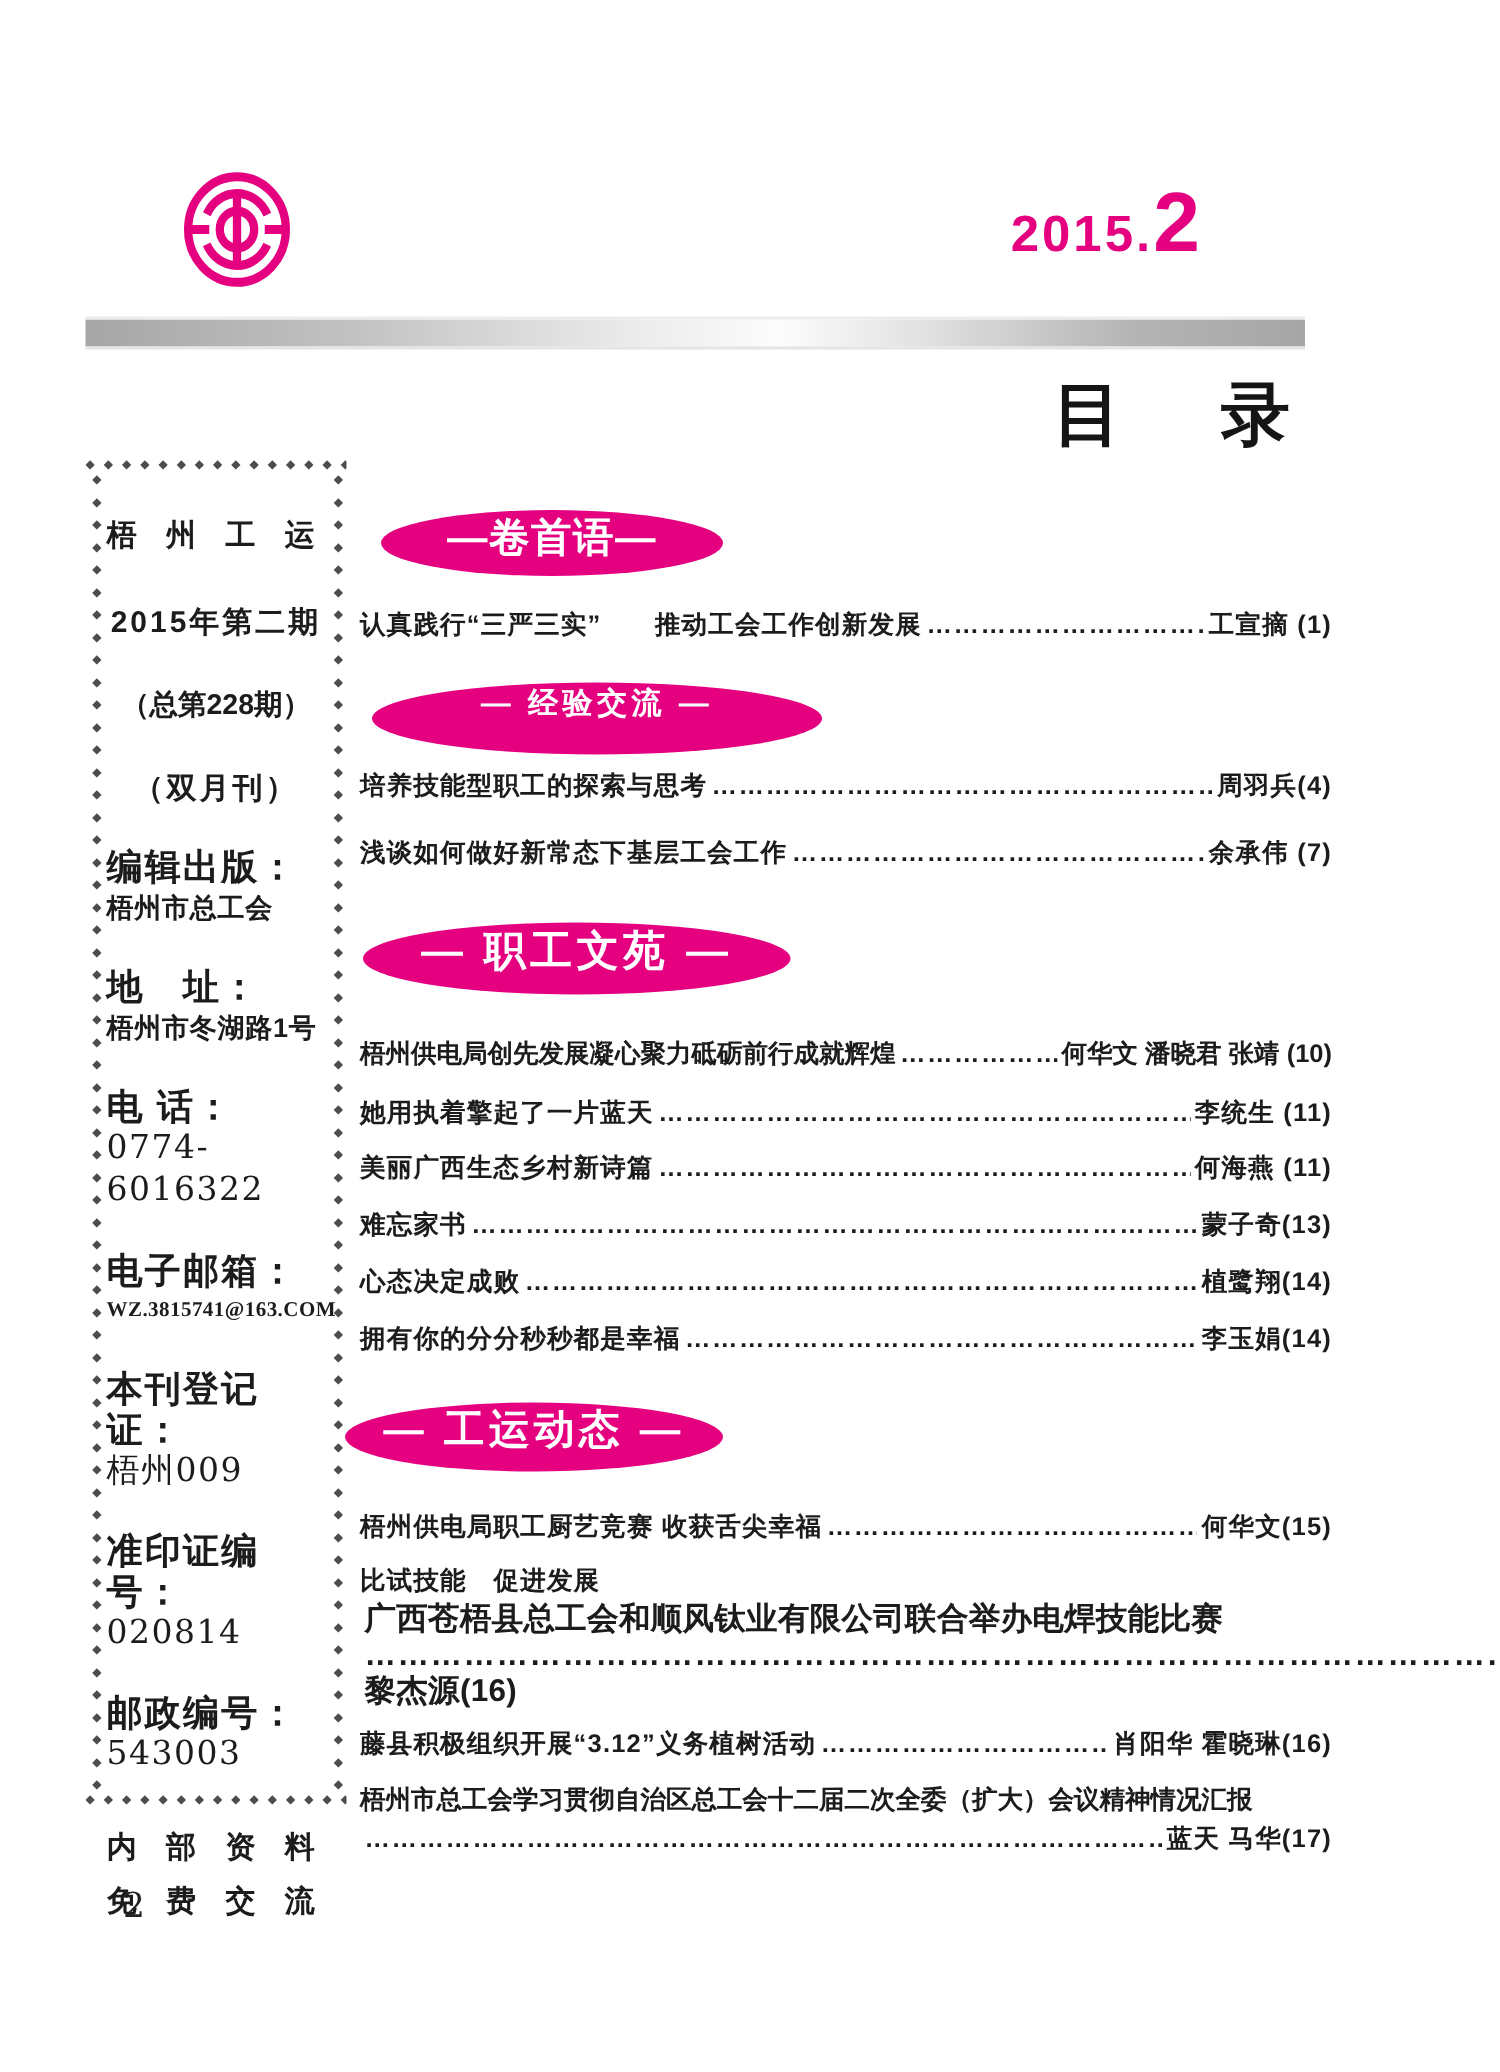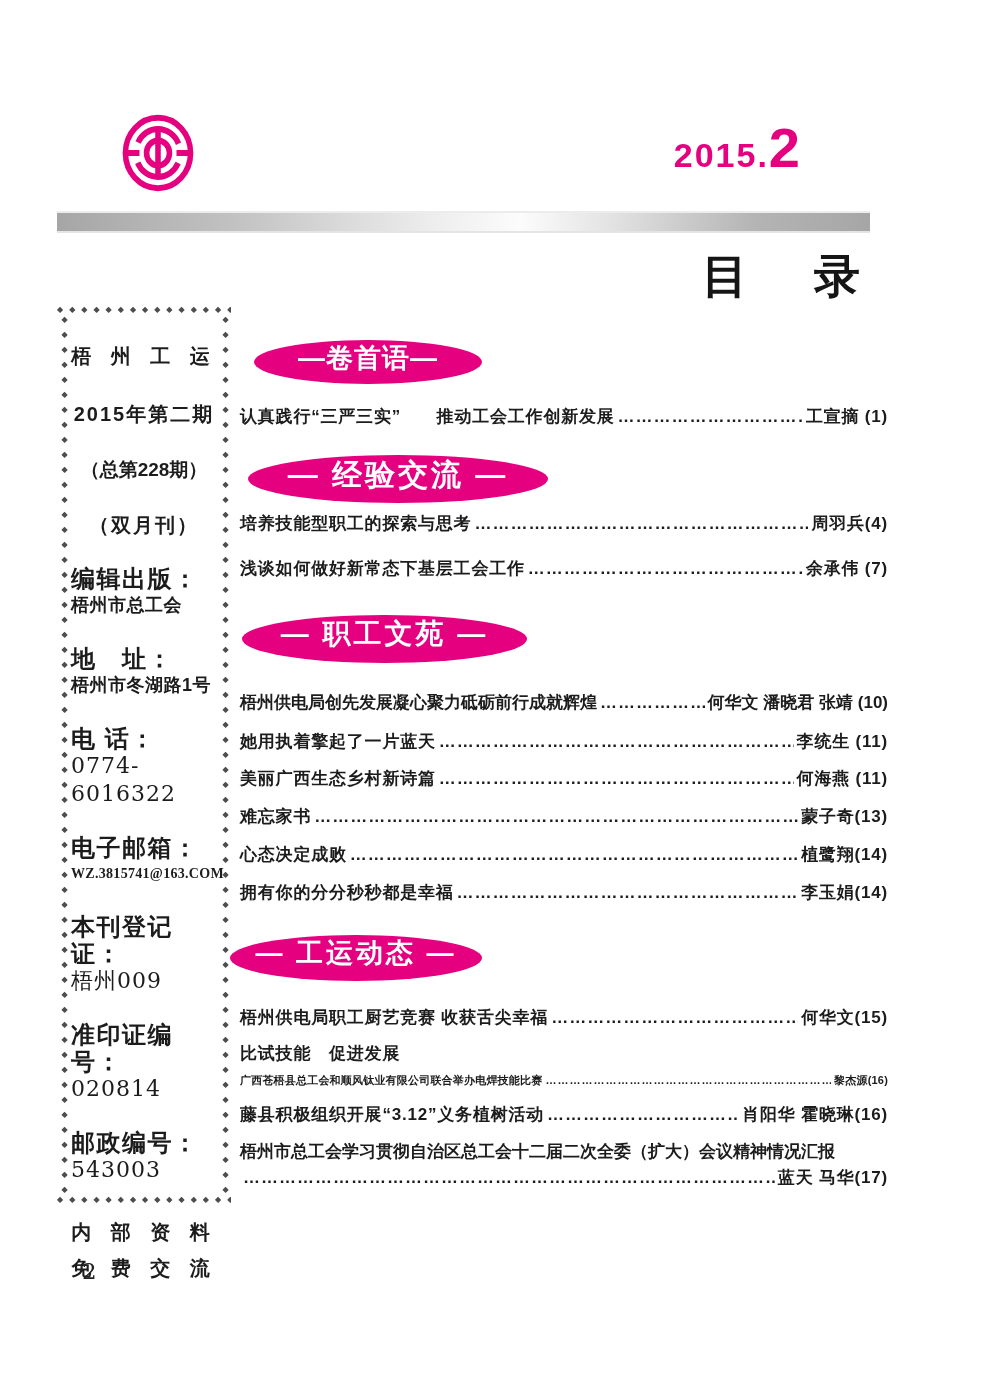--- a/index.html
+++ b/index.html
@@ -41,34 +41,34 @@
   .ib-val-num { font-family:"DejaVu Serif","Liberation Serif",serif; font-size:22px; line-height:28px; letter-spacing:1px; }
   .ib-val-email { font-family:"Liberation Serif","DejaVu Serif",serif; font-weight:bold; font-size:14px; line-height:26px; letter-spacing:0.3px; }
   .ib-note { margin-top:30px; font-size:20px; font-weight:bold; letter-spacing:7px; line-height:36px; }
 
   
   .toc { position:absolute; left:240px; top:330px; width:648px; }
   .badge { background:#e4007f; color:#fff; font-weight:bold; text-align:center;
            border-radius:50%; display:flex; align-items:flex-start; justify-content:center;
            white-space:nowrap; }
   .b1 { width:228px; height:44px; margin:10px 0 0 14px; font-size:27px; letter-spacing:1px; }
-  .b2 { width:300px; height:48px; margin:25px 0 0 8px;  font-size:30px; letter-spacing:3px; }
+  .b2 { width:300px; height:48px; margin:25px 0 0 8px;  font-size:20px; letter-spacing:3px; }
   .b3 { width:285px; height:48px; margin:33px 0 0 2px;  font-size:28px; letter-spacing:3px; }
   .b4 { width:252px; height:46px; margin:29px 0 0 -10px; font-size:27px; letter-spacing:3px; }
   .row { display:flex; align-items:baseline; font-size:17px; font-weight:bold;
          line-height:26px; letter-spacing:0.8px; }
   .row .t { white-space:nowrap; }
   .row .leader { flex:1 1 auto; overflow:hidden; white-space:nowrap; margin:0 3px; min-width:0; }
   .row .leader::after { content:"………………………………………………………………………………………………………………………………"; letter-spacing:1px; }
   .row .ref { white-space:nowrap; }
   .m20{margin-top:20px} .m8{margin-top:8px} .m19{margin-top:19px}
   .m27{margin-top:27px} .m13{margin-top:13px} .m11{margin-top:11px} .m12{margin-top:12px}
   .m24{margin-top:24px} .m10{margin-top:10px} .m2{margin-top:2px}
   .tight { line-height:24px; }
-  .small { font-size:11px; letter-spacing:0.2px; line-height:24px; }
+  .small { font-size:21px; letter-spacing:0.2px; line-height:24px;flex-direction:column; }
   .nosp  { letter-spacing:0; }
   .indent { margin-left:14px; }
 
   .page-num { position:absolute; left:82px; top:1258px; font-family:"DejaVu Serif","Liberation Serif",serif; font-size:23px; color:#222; }
 </style>
 </head>
 <body>
 
 <div class="page">
 

